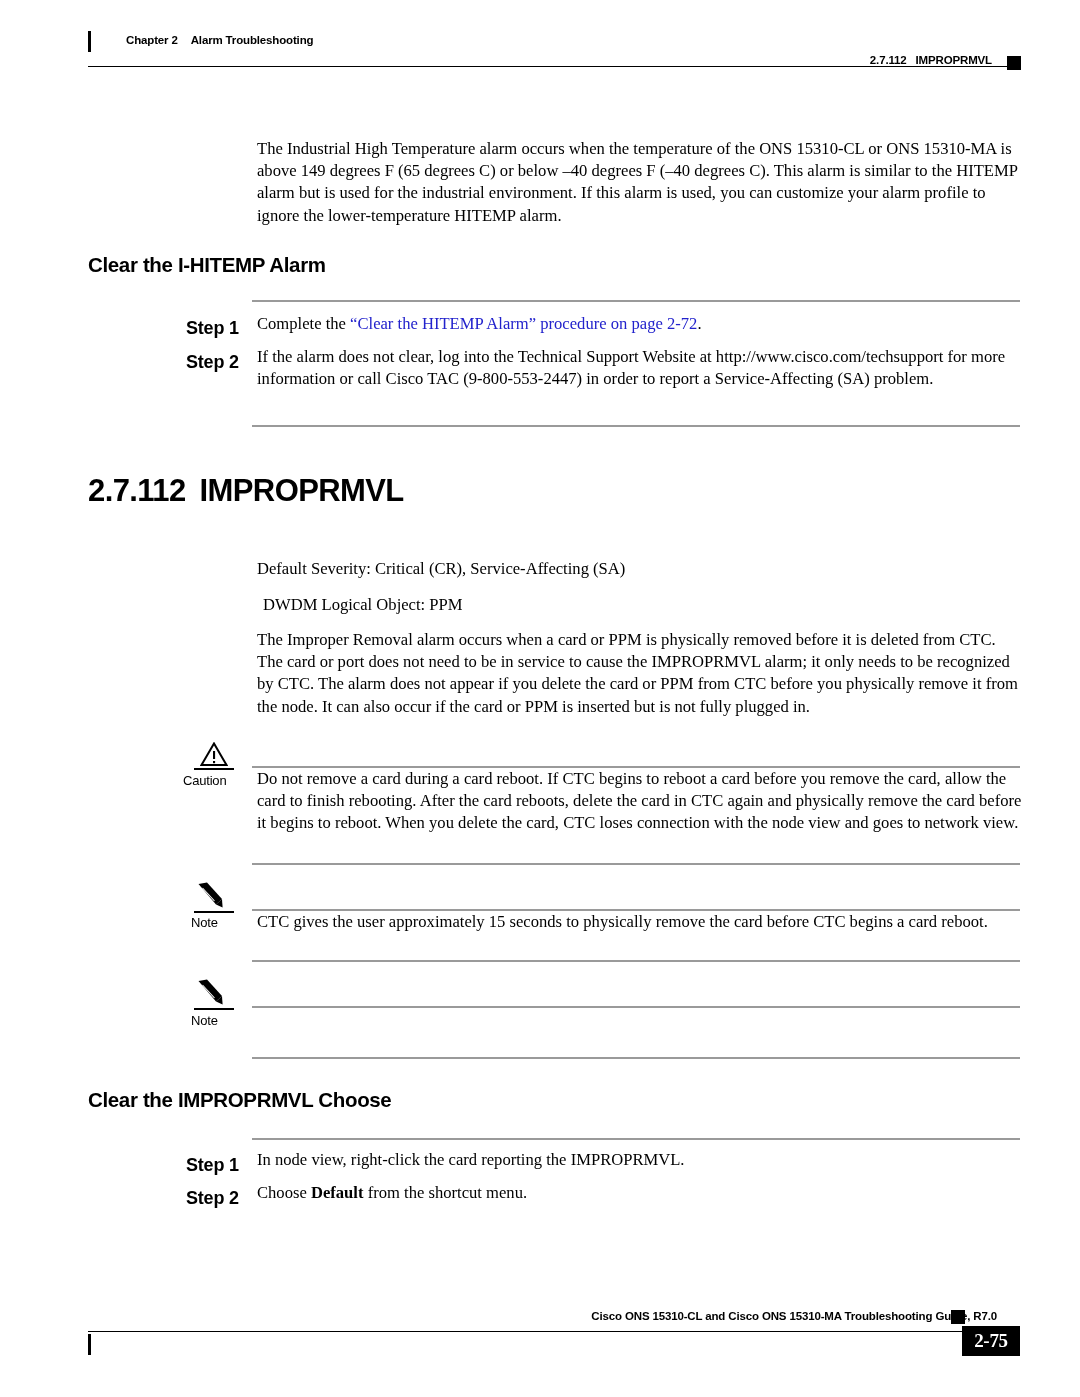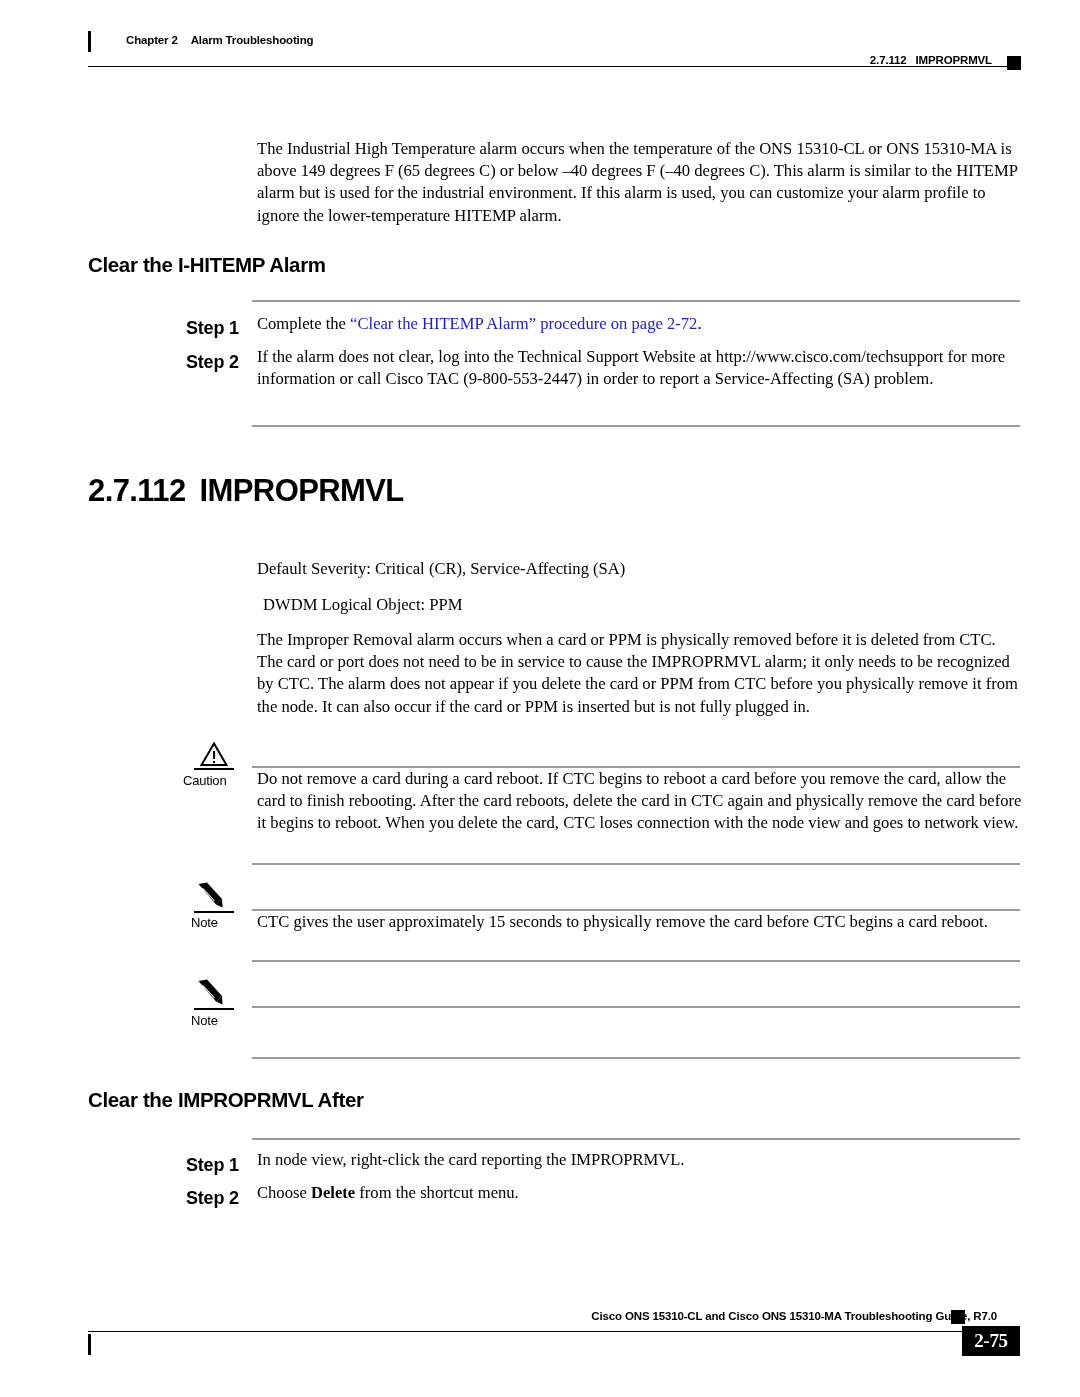--- a/index.html
+++ b/index.html
@@ -271,32 +271,32 @@
       <path d="M2.5 2.0 L11.0 0.6 L26.0 17.0 L20.0 22.5 Z" fill="#000"></path>
       <path d="M20.0 22.5 L26.0 17.0 L26.6 25.6 Z" fill="#000"></path>
       <path d="M6.5 6.0 L18.5 19.0" stroke="#fff" stroke-width="1.1" fill="none"></path>
     </svg>
   </div>
   <div class="admon-icon-rule" style="left:194px; top:1008px; width:40px;"></div>
   <div class="admon-label" style="left:191px; top:1013px;">Note</div>
   <div class="rule-gray" style="left:252px; top:1006px; width:768px;"></div>
   <div class="rule-gray" style="left:252px; top:1057px; width:768px;"></div>
 
-  <div class="h3-proc" style="left:88px; top:1088px;">Clear the IMPROPRMVL After</div>
+  <div class="h3-proc" style="left:88px; top:1088px;">Clear the IMPROPRMVL Choose</div>
 
   <div class="rule-gray" style="left:252px; top:1138px; width:768px;"></div>
 
   <div class="step-row" style="left:0; top:0;">
     <div class="step-label" style="left:186px; top:1155px;">Step 1</div>
     <div class="step-body" style="left:257px; top:1149px; width:766px;">In node view, right-click the card reporting the IMPROPRMVL.</div>
   </div>
 
   <div class="step-row" style="left:0; top:0;">
     <div class="step-label" style="left:186px; top:1188px;">Step 2</div>
-    <div class="step-body" style="left:257px; top:1182px; width:766px;"><span>Choose </span><span class="bold">Delete</span><span> from the shortcut menu.</span></div>
+    <div class="step-body" style="left:257px; top:1182px; width:766px;"><span>Choose </span><span class="bold">Default</span><span> from the shortcut menu.</span></div>
   </div>
 
   <div class="footer-text" style="right:83px; top:1310px;">Cisco ONS 15310-CL and Cisco ONS 15310-MA Troubleshooting Guide, R7.0</div>
   <div class="footer-square" style="left:951px; top:1310px; width:14px; height:14px;"></div>
   <div class="footer-rule" style="left:88px; top:1331px; width:877px;"></div>
   <div class="footer-tick" style="left:88px; top:1334px; width:3px; height:21px;"></div>
   <div class="footer-pagebox" style="left:962px; top:1326px; width:58px; height:30px;">2-75</div>
 
 </div>
 

